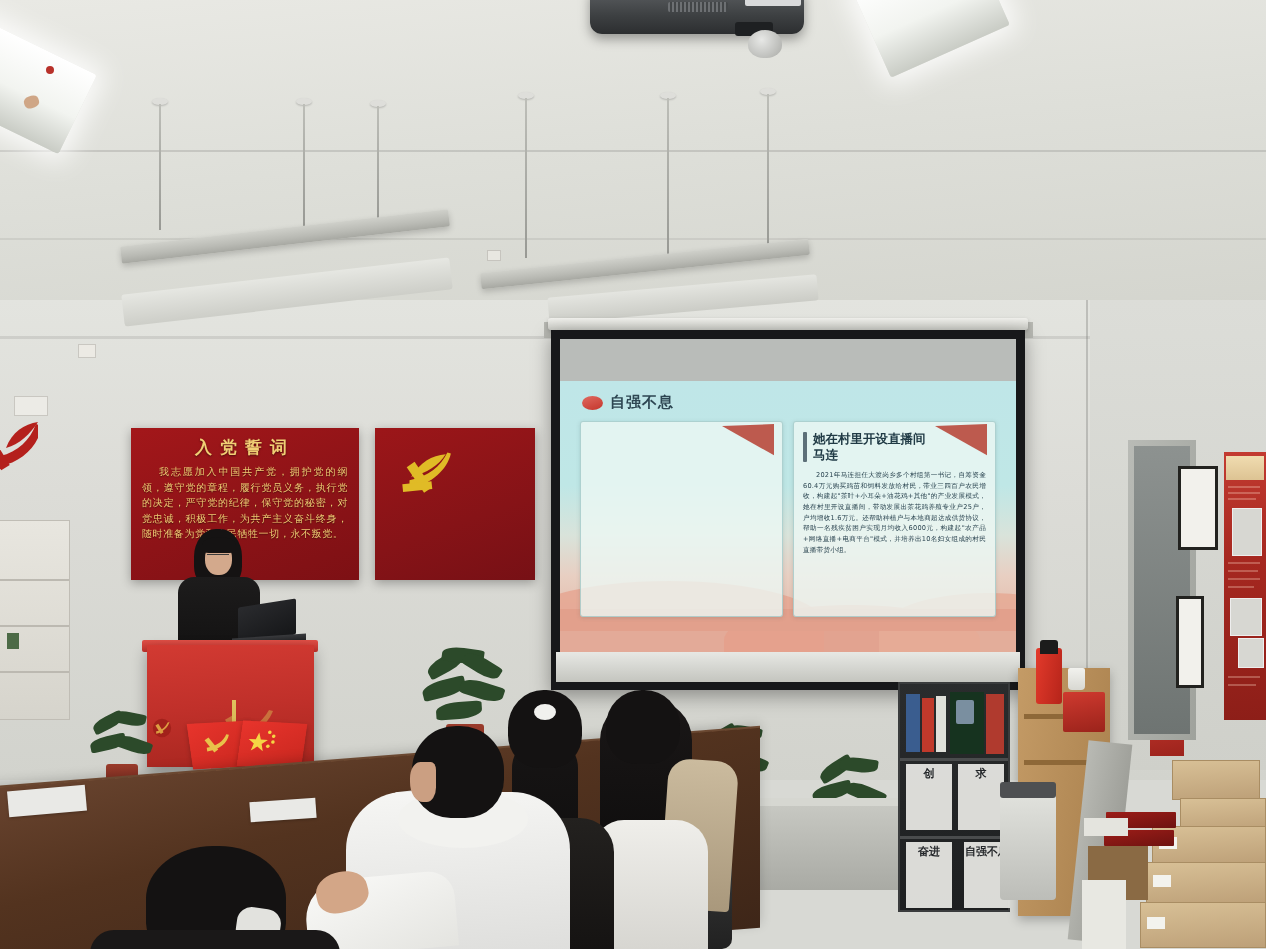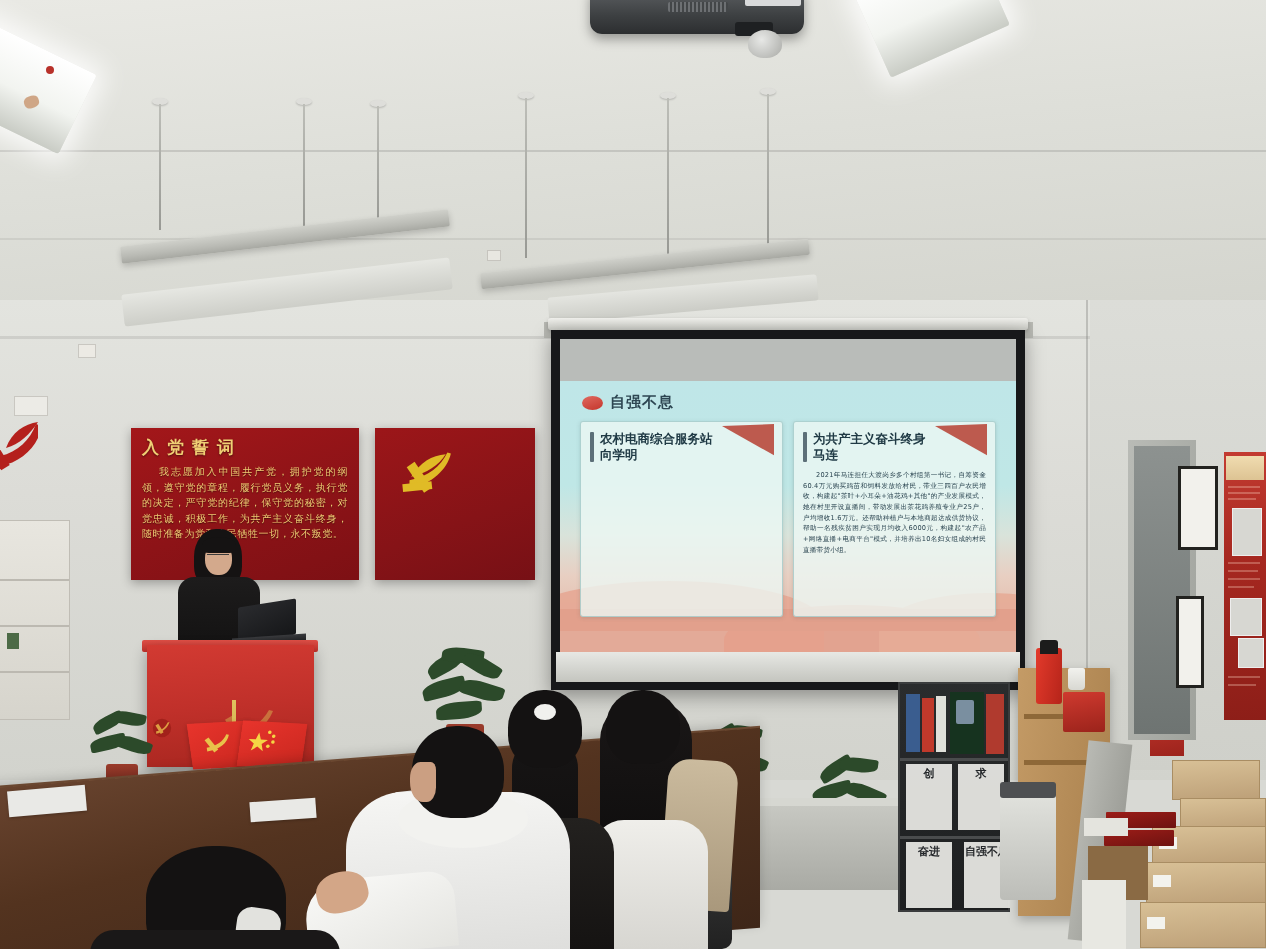--- a/index.html
+++ b/index.html
@@ -99,21 +99,21 @@
   .card-h{display:flex;gap:6px;align-items:flex-start;position:relative;z-index:2;}
   .card-bar{width:4px;min-height:30px;background:#5c6f78;border-radius:1px;margin-top:1px;}
   .card-title{font-size:12.5px;line-height:1.28;font-weight:700;color:#203a45;}
   .card-body{margin-top:7px;font-size:6.6px;line-height:1.62;color:#2a4450;
              text-align:justify;text-indent:13px;letter-spacing:.2px;}
 
   
   .oath{position:absolute;left:131px;top:428px;width:228px;height:152px;
         background:linear-gradient(160deg,#a3171a 0%,#8d1317 55%,#7d1014 100%);
         box-shadow:0 3px 10px rgba(0,0,0,.30);padding:8px 11px;box-sizing:border-box;}
-  .oath-title{text-align:left;color:#f0cf74;font-size:17px;font-weight:700;
+  .oath-title{text-align:center;color:#f0cf74;font-size:17px;font-weight:700;
               letter-spacing:8px;text-shadow:0 1px 2px rgba(0,0,0,.5);margin-bottom:5px;}
   .oath-body{color:#edcb72;font-size:10px;line-height:1.55;text-align:justify;
              text-indent:17px;letter-spacing:.6px;text-shadow:0 1px 1px rgba(0,0,0,.45);}
 
   
   .flagboard{position:absolute;left:375px;top:428px;width:160px;height:152px;
              background:linear-gradient(160deg,#9c1619 0%,#861317 60%,#771015 100%);
              box-shadow:0 3px 10px rgba(0,0,0,.30);}
   .emblem{position:absolute;left:22px;top:22px;width:56px;height:50px;}
 
@@ -380,35 +380,28 @@
 
         <div class="slide-head">
           <span class="bullet-oval"></span>
           <span class="slide-title">自强不息</span>
         </div>
 
         <div class="cards">
 
           <div class="card">
             <div class="card-fold2"></div>
-            <div class="card-h">
-              <span class="card-bar"></span>
-              <span class="card-title">
-                <span>农村电商综合服务站</span><br>
-                <span>向学明</span>
-              </span>
-            </div>
           </div>
 
           <div class="card">
             <div class="card-fold2"></div>
             <div class="card-h">
               <span class="card-bar"></span>
               <span class="card-title">
-                <span>为共产主义奋斗终身</span><br>
+                <span>她在村里开设直播间</span><br>
                 <span>马连</span>
               </span>
             </div>
             <div class="card-body">2021年马连担任大渡岗乡多个村组第一书记，自筹资金60.4万元购买鸡苗和饲料发放给村民，带业三四百户农民增收，构建起"茶叶+小耳朵+油花鸡+其他"的产业发展模式，她在村里开设直播间，带动发展出茶花鸡养殖专业户25户，户均增收1.6万元。还帮助种植户与本地商超达成供货协议，帮助一名残疾贫困户实现月均收入6000元，构建起"农产品+网络直播+电商平台"模式，并培养出10名妇女组成的村民直播带货小组。</div>
           </div>
 
         </div>
       </div>
 
     </div>

